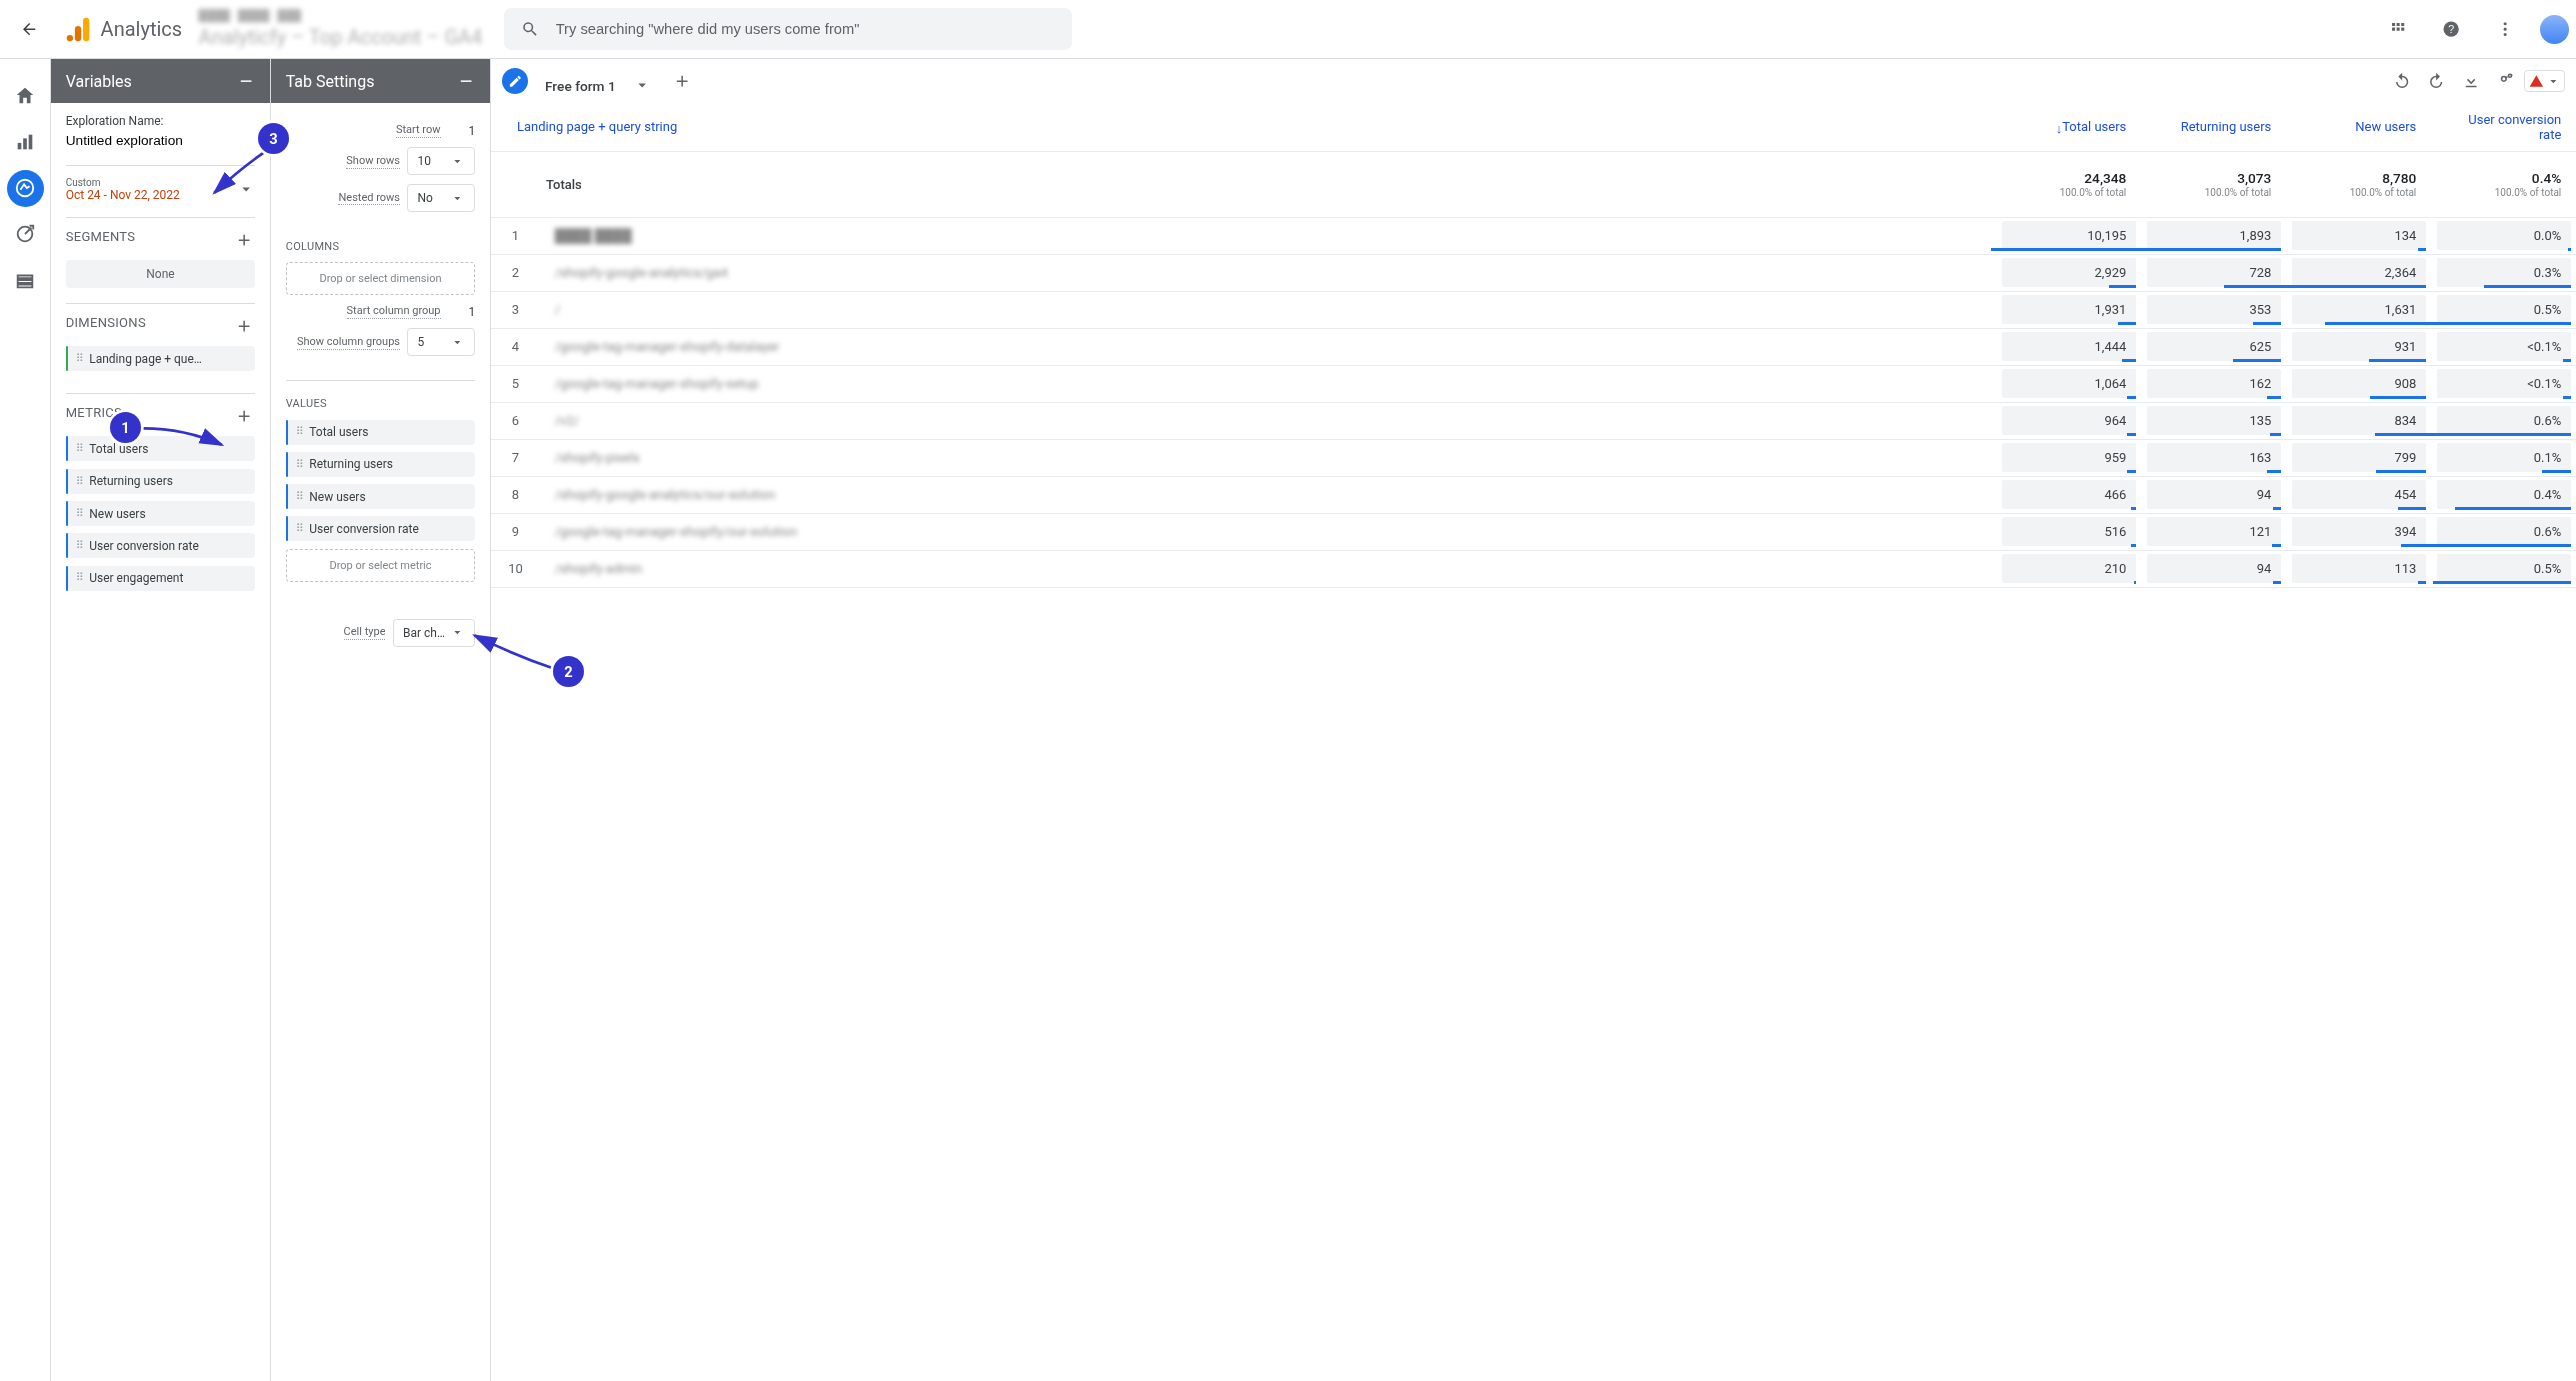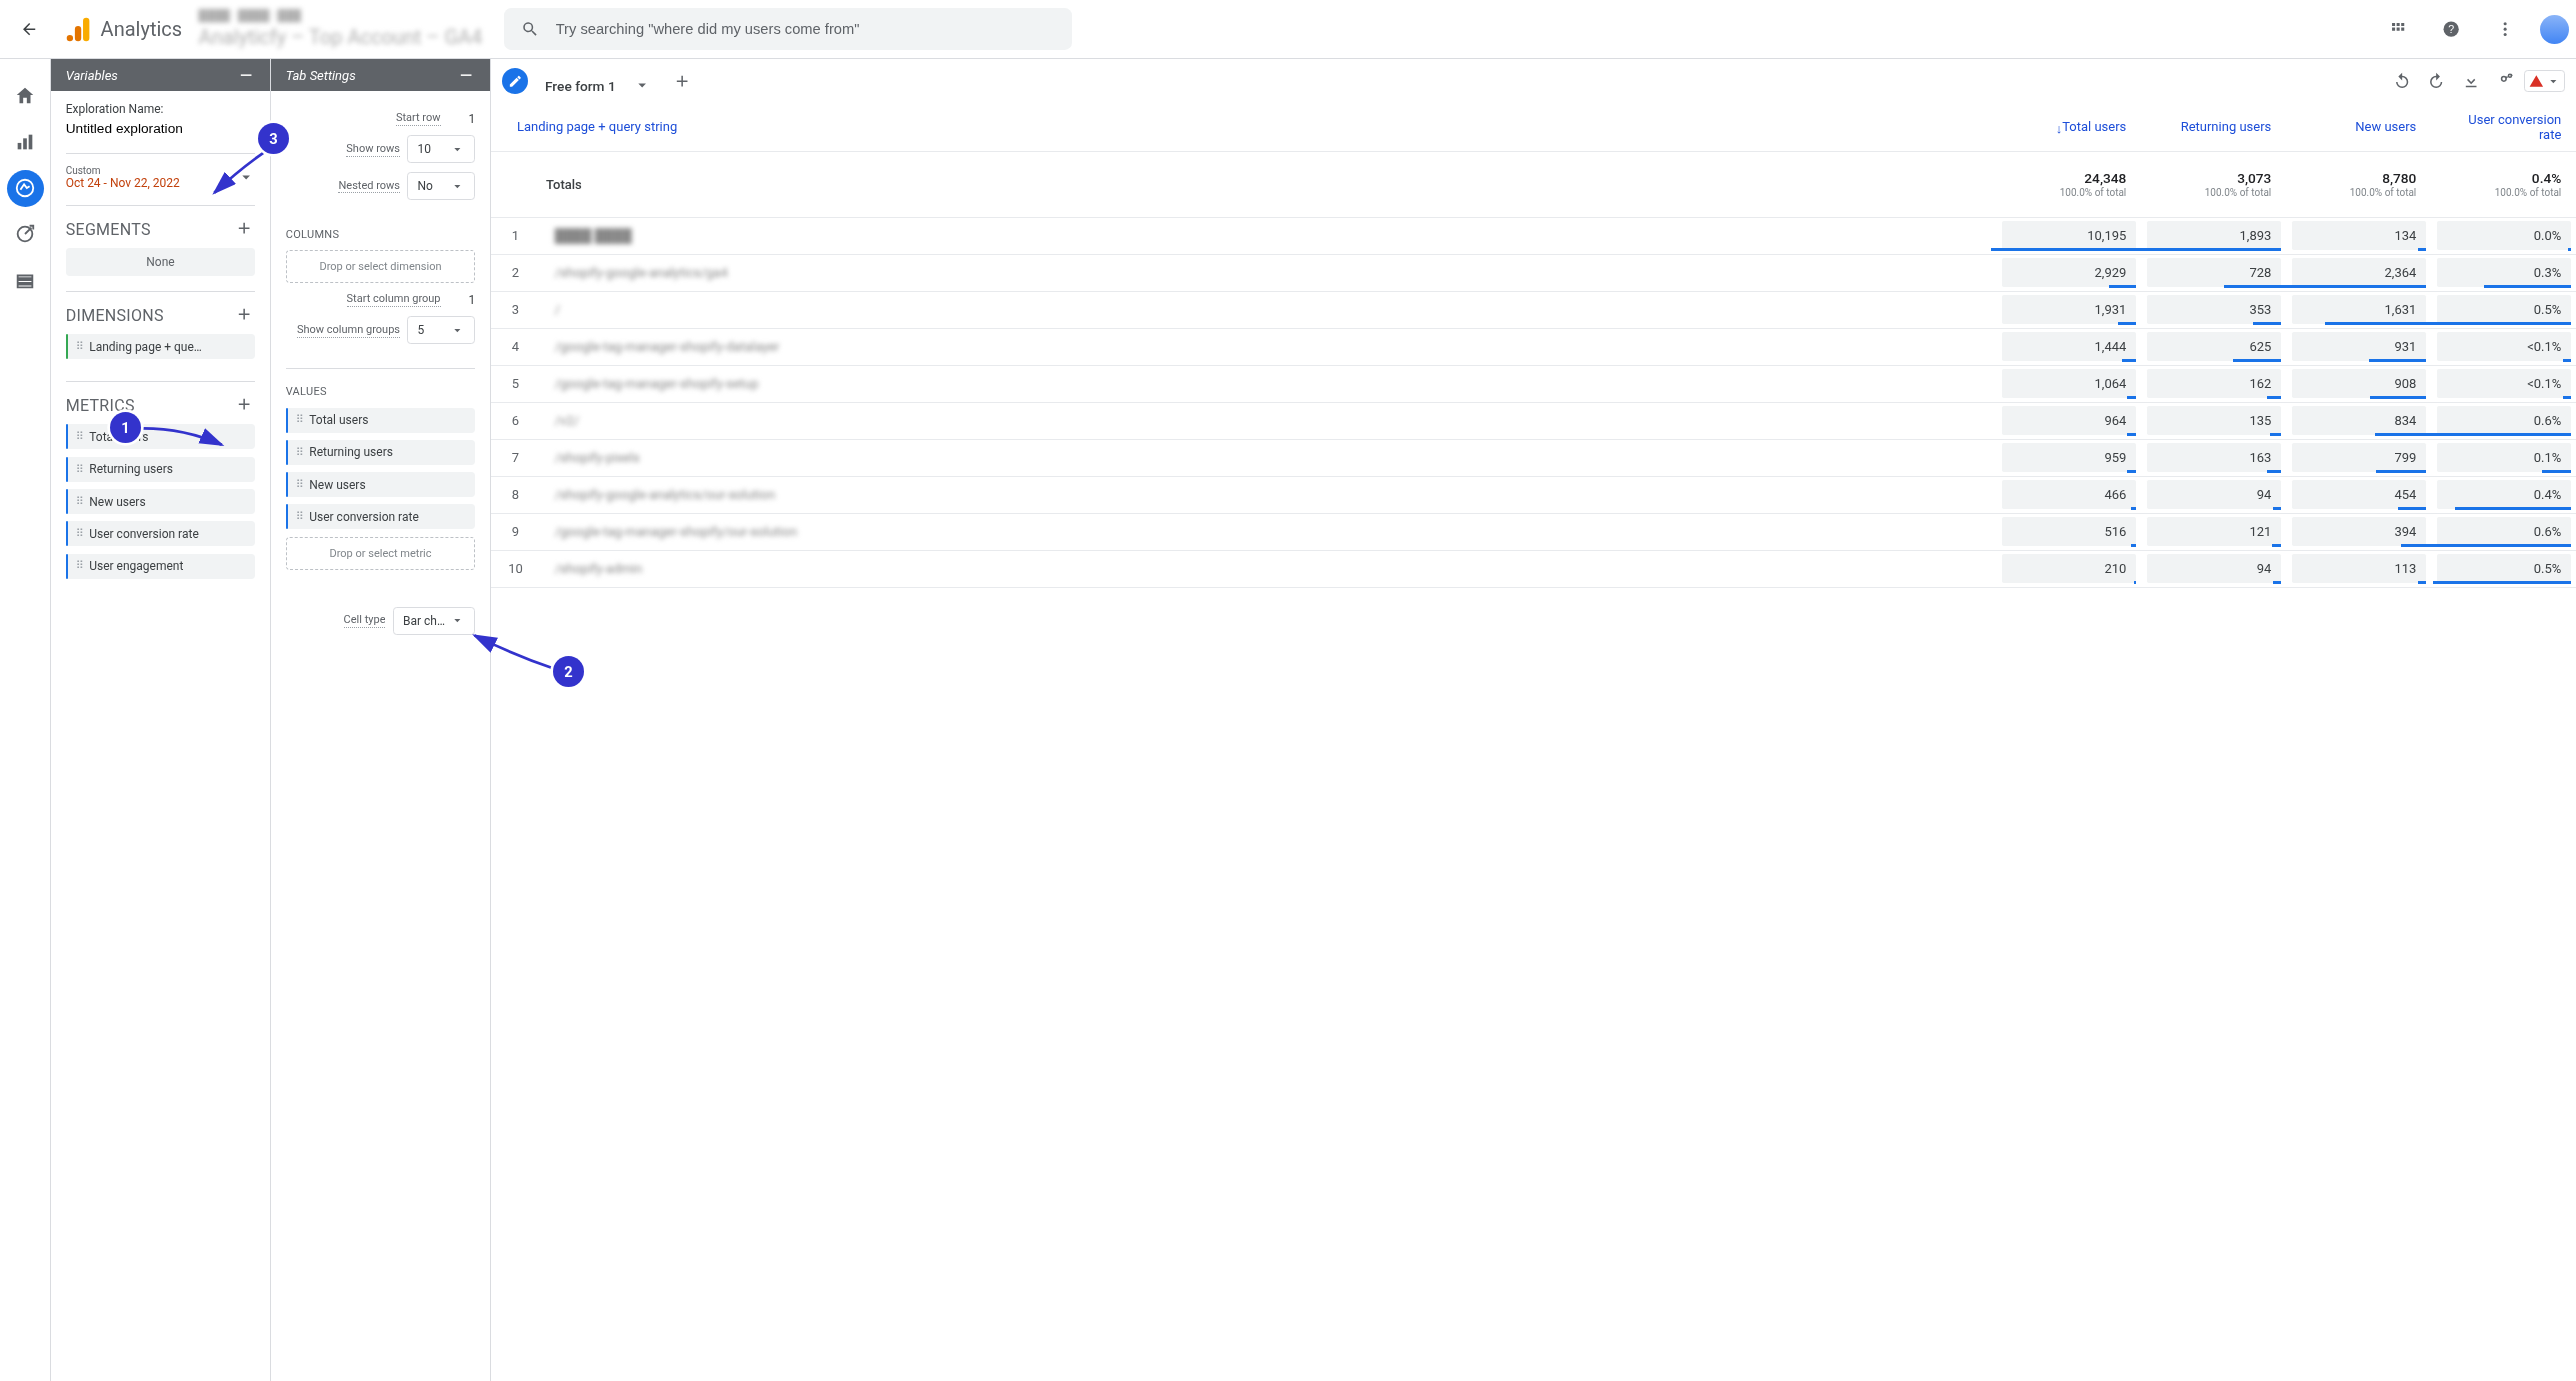--- a/index.html
+++ b/index.html
@@ -26,27 +26,27 @@
     
     .body { display: flex; height: calc(100vh - 59px); }
     .rail { width: 51px; border-right: 0.9px solid #dadce0; display: flex; flex-direction: column; align-items: center; padding-top: 18.3px; gap: 9.2px; }
     .rail-item { width: 37px; height: 37px; display: flex; align-items: center; justify-content: center; border-radius: 50%; cursor: pointer; color: #5f6368; }
     .rail-item.active { background: #1a73e8; color: #fff; }
 
     
     .panel { display: flex; flex-direction: column; border-right: 0.9px solid #dadce0; background: #fff; }
     .panel.variables { width: 220px; }
     .panel.tab-settings { width: 220px; overflow-y: auto; }
-    .panel-header { background: #5f6368; color: #fff; height: 32px; display: flex; align-items: center; justify-content: space-between; padding: 0 14.7px; font-size: 13px; font-style: italic; }
+    .panel-header { background: #5f6368; color: #fff; height: 44px; display: flex; align-items: center; justify-content: space-between; padding: 0 14.7px; font-size: 16px; }
     .panel-body { padding: 11px 14.7px 22px; }
     .panel-body.scroll { overflow-y: auto; }
 
     .section { padding: 11px 0; }
     .section + .section { border-top: 0.9px solid #dadce0; margin-top: 3.7px; }
-    .section-hdr { display: flex; justify-content: space-between; align-items: flex-end; font-size: 16px; letter-spacing: 0.3px; color: #5f6368; margin-bottom: 9.2px; }
+    .section-hdr { display: flex; justify-content: space-between; align-items: flex-start; font-size: 13px; letter-spacing: 0.3px; color: #5f6368; margin-bottom: 9.2px; }
     .section-hdr .plus { width: 22px; height: 22px; display: flex; align-items: center; justify-content: center; cursor: pointer; }
 
     .exploration-name { font-size: 12px; color: #3c4043; margin-bottom: 3.7px; }
     .exploration-input { border: none; font-size: 13.7px; padding: 1.8px 0; outline: none; width: 100%; }
 
     .date-chip { display: flex; align-items: center; justify-content: space-between; cursor: pointer; }
     .date-chip .custom-label { font-size: 10px; color: #5f6368; }
     .date-chip .range { font-size: 12px; color: #c2410c; }
     .date-chip svg { color: #5f6368; }
 

